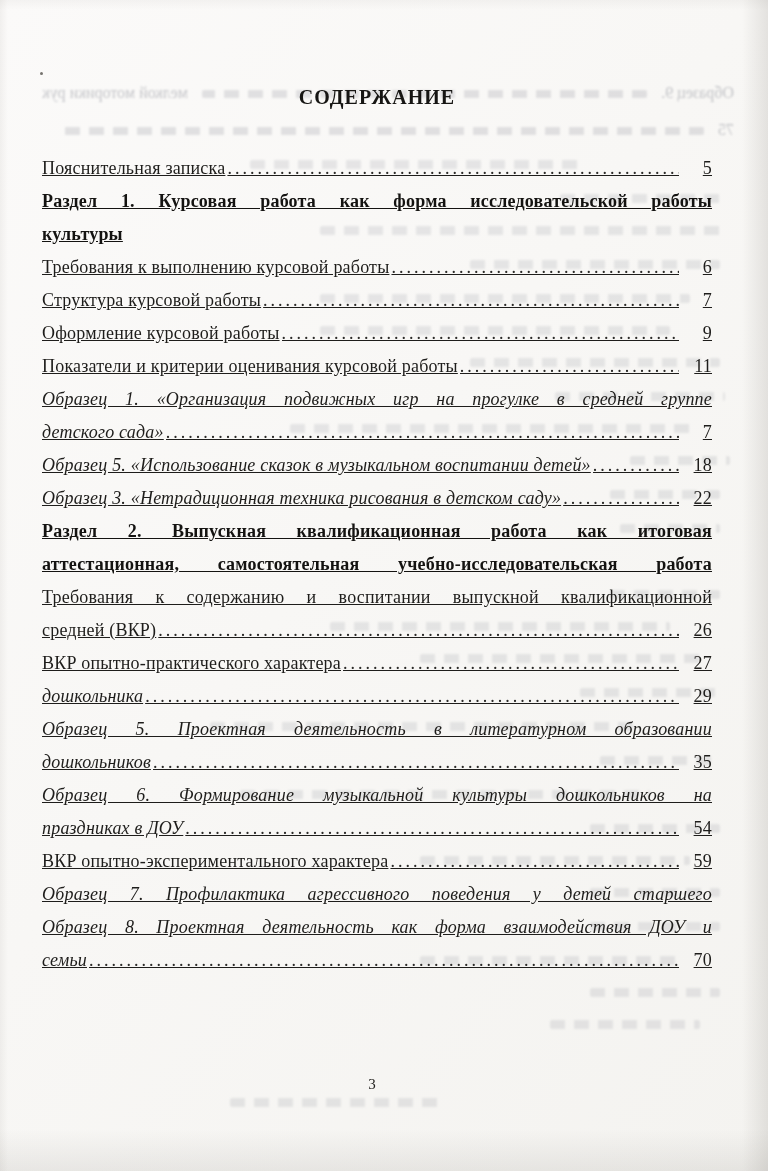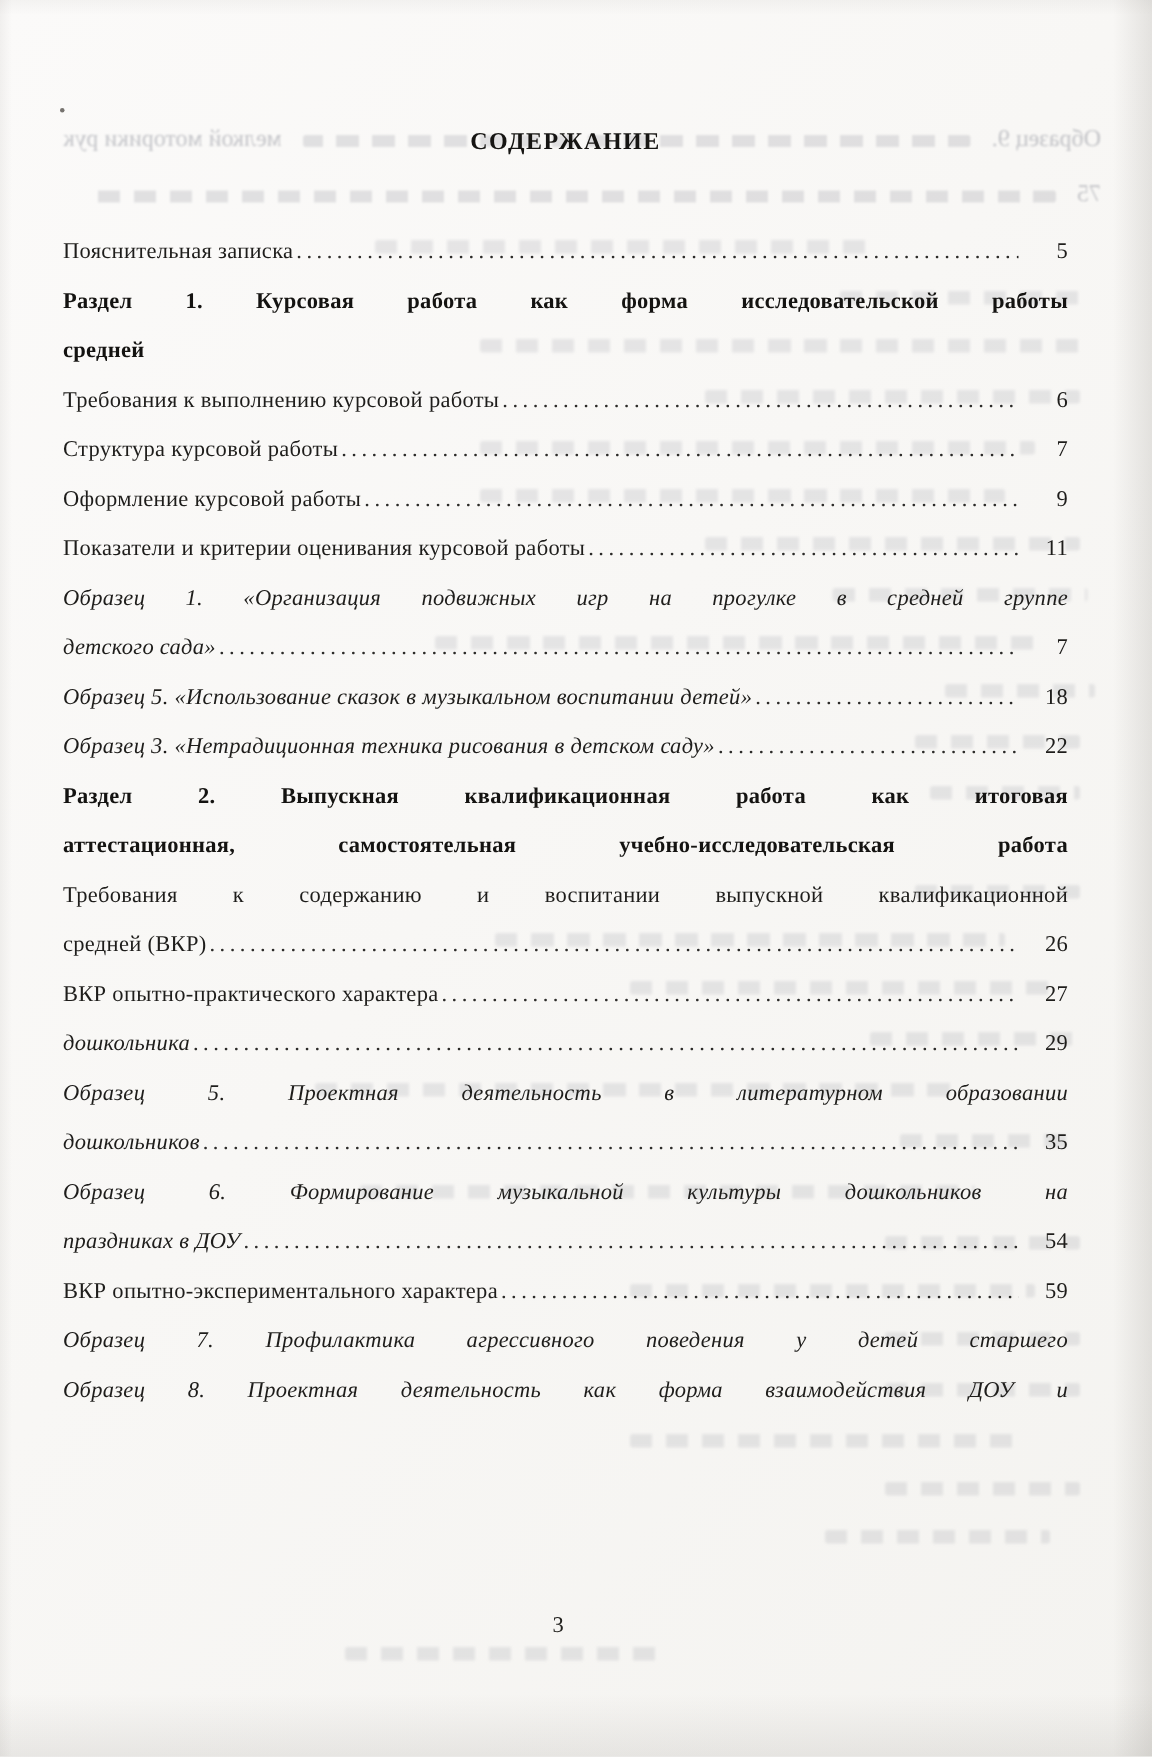--- a/index.html
+++ b/index.html
@@ -38,27 +38,27 @@
     background:repeating-linear-gradient(90deg,#9а9aa2 0 15px,transparent 15px 24px);
     background:repeating-linear-gradient(90deg,#9a9aa2 0 15px,transparent 15px 24px);
     opacity:.55;border-radius:2px;}
   .gbar{position:absolute;height:9px;border-radius:2px;
     background:repeating-linear-gradient(90deg,#989aa3 0 15px,transparent 15px 24px);
     filter:blur(1.1px);opacity:.20;pointer-events:none;}
 
   
   .title{
     position:absolute;top:86px;left:42px;width:670px;
-    text-align:center;font-size:16px;font-weight:bold;letter-spacing:1px;
+    text-align:center;font-size:20px;font-weight:bold;letter-spacing:1px;
     color:#161513;
   }
 
   
   .toc{position:absolute;top:152px;left:42px;width:670px;}
-  .row{height:33px;line-height:33px;font-size:15px;letter-spacing:.2px;overflow:hidden;}
+  .row{height:33px;line-height:33px;font-size:18px;letter-spacing:.2px;overflow:hidden;text-decoration:underline;}
   .row.justify{text-align:justify;text-align-last:justify;}
   .row.flexline{display:flex;align-items:baseline;}
   .row .t{white-space:nowrap;}
   .row.heading{font-weight:bold;color:#141311;}
   .row.sample{font-style:italic;}
   .dots{flex:1 1 auto;overflow:hidden;white-space:nowrap;margin:0 3px 0 2px;color:#2c2b29;}
   .dots::after{
     content:"..........................................................................................................................";
     letter-spacing:3px;font-style:normal;
   }
@@ -116,21 +116,21 @@
 
   <div class="title">СОДЕРЖАНИЕ</div>
 
   <div class="toc" id="toc">
       <div class="row regular flexline">
         <span class="t">Пояснительная записка</span>
         <span class="dots"></span>
         <span class="pg">5</span>
       </div>
       <div class="row heading justify"><span>Раздел 1. Курсовая работа как форма исследовательской работы</span></div>
-      <div class="row heading justify"><span>средней</span></div>
+      <div class="row heading justify"><span>культуры</span></div>
       <div class="row regular flexline">
         <span class="t">Требования к выполнению курсовой работы</span>
         <span class="dots"></span>
         <span class="pg">6</span>
       </div>
       <div class="row regular flexline">
         <span class="t">Структура курсовой работы</span>
         <span class="dots"></span>
         <span class="pg">7</span>
       </div>
@@ -190,20 +190,25 @@
         <span class="dots"></span>
         <span class="pg">54</span>
       </div>
       <div class="row regular flexline">
         <span class="t">ВКР опытно-экспериментального характера</span>
         <span class="dots"></span>
         <span class="pg">59</span>
       </div>
       <div class="row sample justify"><span>Образец 7. Профилактика агрессивного поведения у детей старшего</span></div>
       <div class="row sample justify"><span>Образец 8. Проектная деятельность как форма взаимодействия ДОУ и</span></div>
+      <div class="row sample flexline">
+        <span class="t">семьи</span>
+        <span class="dots"></span>
+        <span class="pg">70</span>
+      </div>
     </div>
 
   <div class="folio">3</div>
 
   <div class="edge-right"></div>
   <div class="edge-bottom"></div>
   <div class="edge-left"></div>
   <div class="edge-top"></div>
 </div>
 

